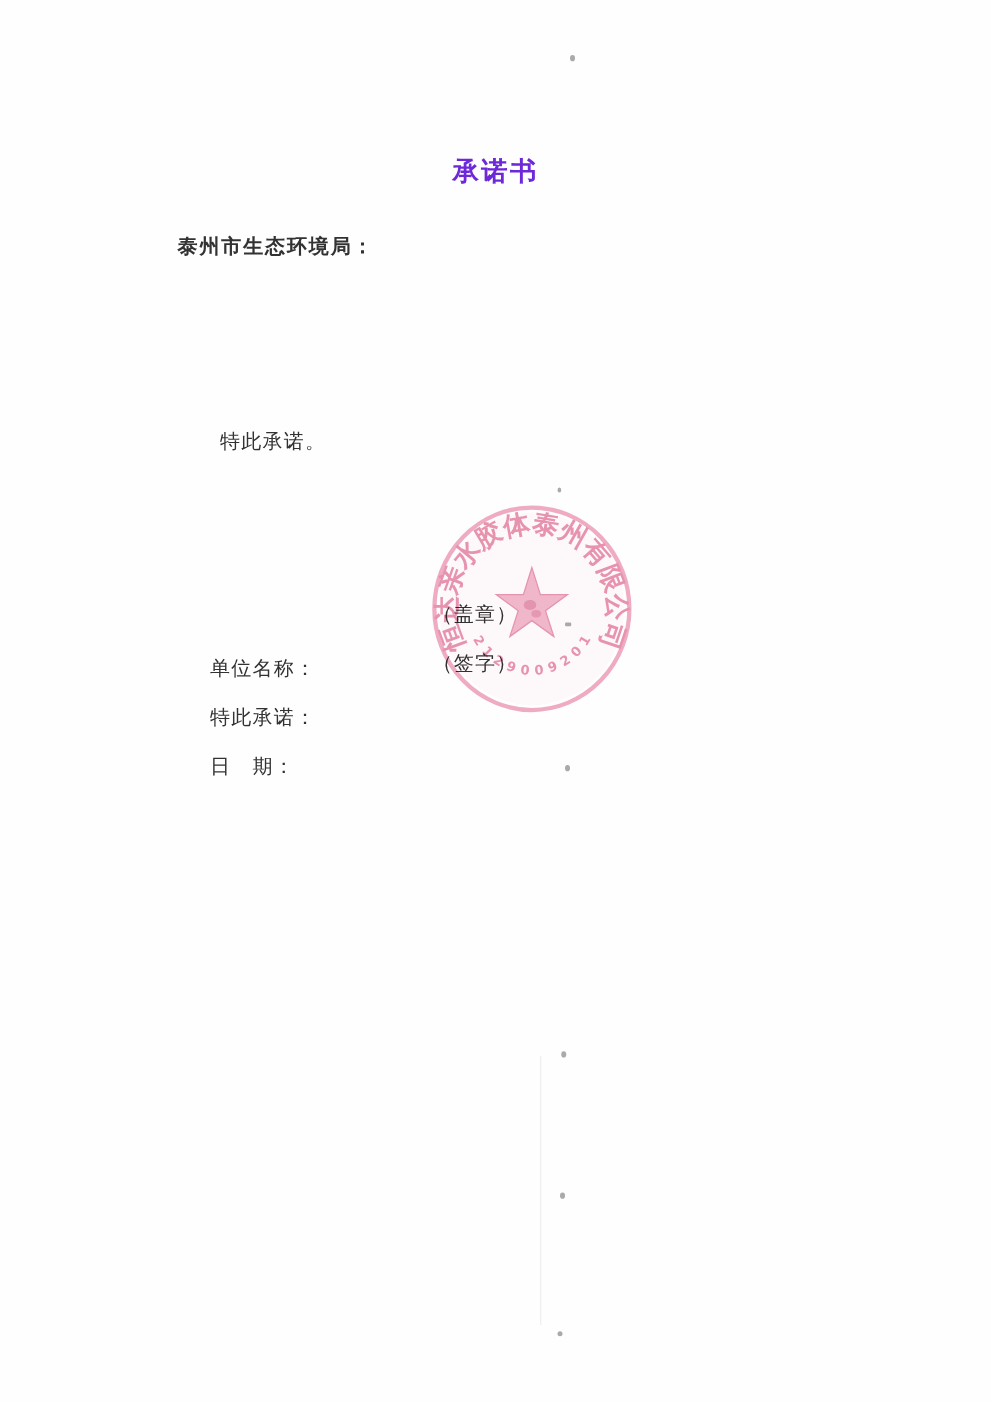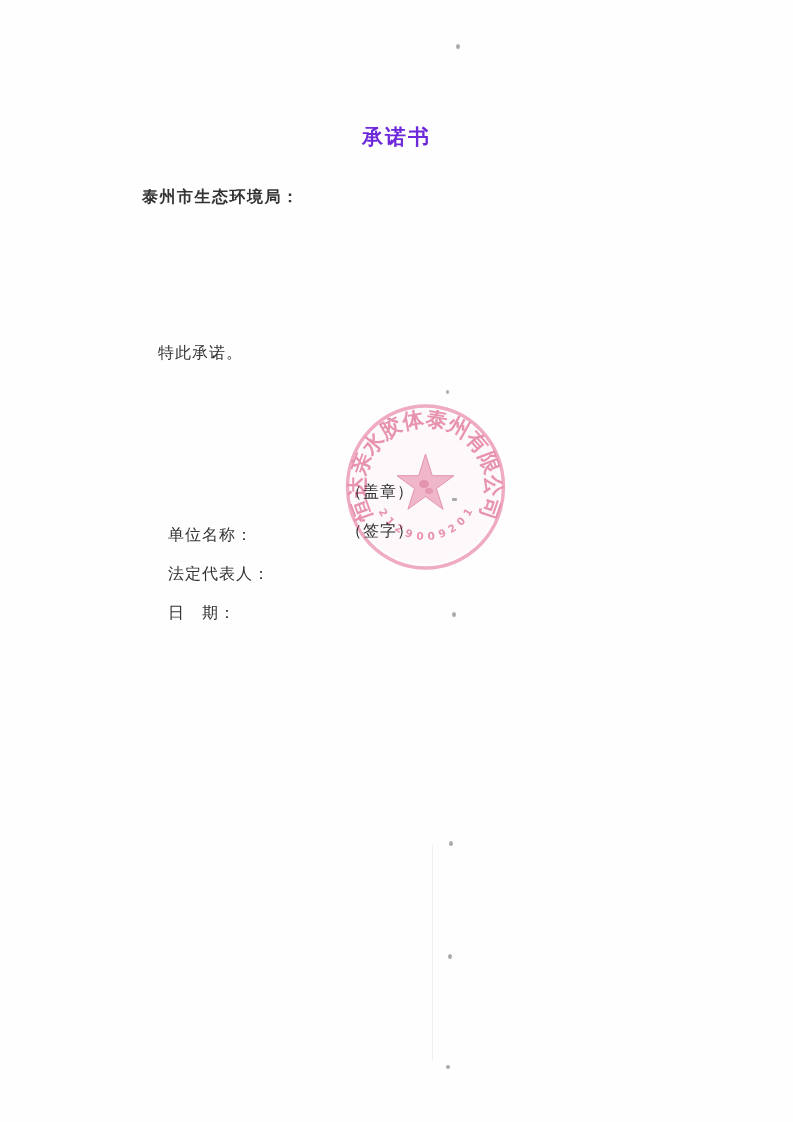--- a/index.html
+++ b/index.html
@@ -39,21 +39,21 @@
     font-size: 16px;
     line-height: 30px;
     letter-spacing: 0.6px;
     text-align: justify;
     text-indent: 2em;
     margin: 0;
   }
   .closing {
     position: absolute;
     top: 343px;
-    left: 126px;
+    left: 144px;
     font-size: 16px;
     text-indent: 2em;
     letter-spacing: 1px;
     margin: 0;
   }
   .fields {
     position: absolute;
     top: 482px;
     left: 168px;
     width: 330px;
@@ -110,21 +110,21 @@
 
 
   <p class="closing">特此承诺。</p>
 
   <div class="fields">
     <div class="field-row">
       <span class="field-label">单位名称：</span>
       <span class="field-hint">（盖章）</span>
     </div>
     <div class="field-row">
-      <span class="field-label">法定代表人：</span>
+      <span class="field-label">特此承诺：</span>
       <span class="field-hint">（签字）</span>
     </div>
     <div class="field-row">
       <span class="field-label">日　期：</span>
       <span class="field-hint"></span>
     </div>
   </div>
 
   <svg class="seal" viewBox="0 0 196 202" xmlns="http://www.w3.org/2000/svg">
     <defs>

